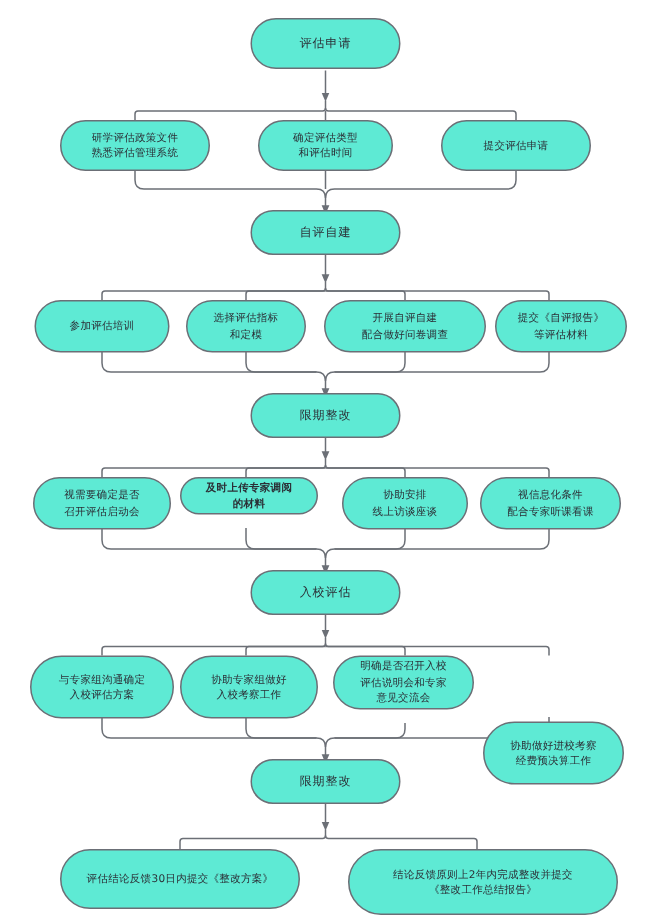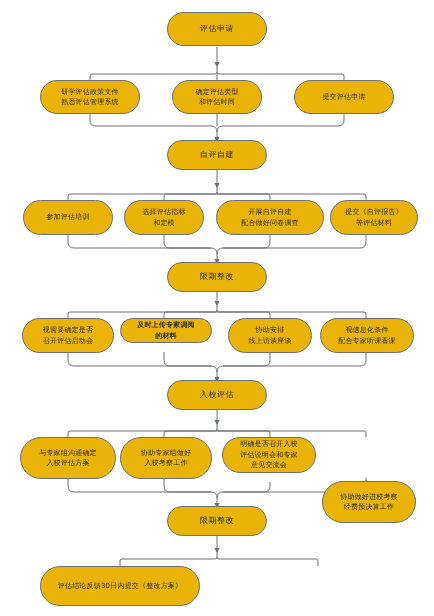--- a/index.html
+++ b/index.html
@@ -11,21 +11,21 @@
   }
   #chart{position:relative;width:434px;height:616px;}
 
   svg.wires{position:absolute;left:0;top:0;width:434px;height:616px;pointer-events:none;}
 
   .node{
     position:absolute;
     box-sizing:border-box;
     border:1px solid #6b6f76;
     border-radius:999px;
-    background:#eab308;
+    background:#5eead4;
     display:flex;
     align-items:center;
     justify-content:center;
     text-align:center;
     color:#2b2f36;
     font-size:7px;
     line-height:1.5;
     letter-spacing:.2px;
     padding:2px 4px;
     white-space:pre-line;
@@ -134,14 +134,16 @@
 入校评估方案</div>
   <div class="node" style="left:120px;top:437px;width:92px;height:42px;">协助专家组做好
 入校考察工作</div>
   <div class="node" style="left:222px;top:437px;width:94px;height:36px;">明确是否召开入校
 评估说明会和专家
 意见交流会</div>
   <div class="node" style="left:322px;top:437px;width:94px;height:42px;margin-top:44px;">协助做好进校考察
 经费预决算工作</div>
 
   <div class="node wide" style="left:40px;top:566px;width:160px;height:40px;">评估结论反馈30日内提交《整改方案》</div>
+  <div class="node wide" style="left:232px;top:566px;width:180px;height:44px;">结论反馈原则上2年内完成整改并提交
+《整改工作总结报告》</div>
 
 </div>
 
 </body></html>

